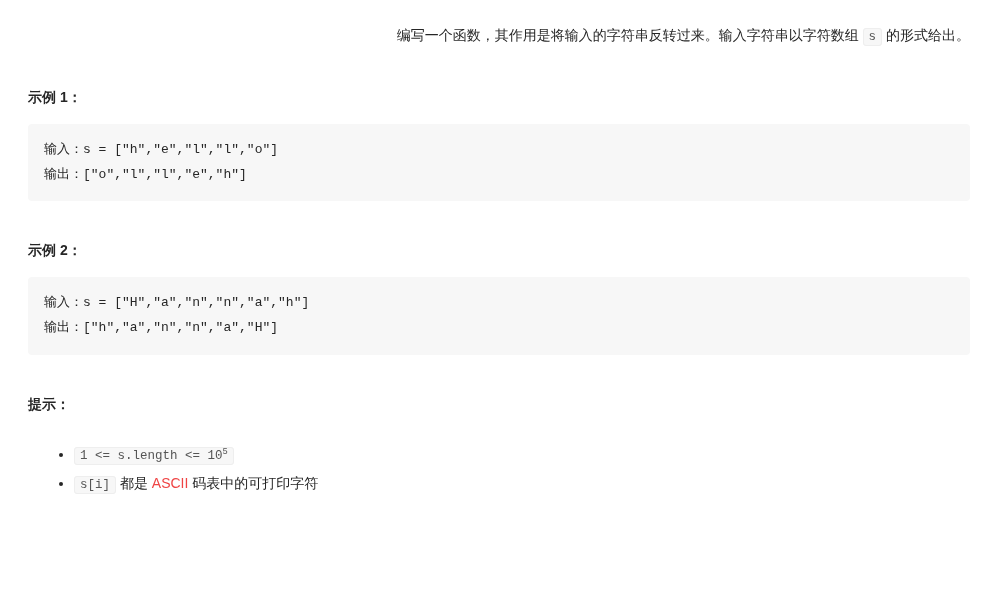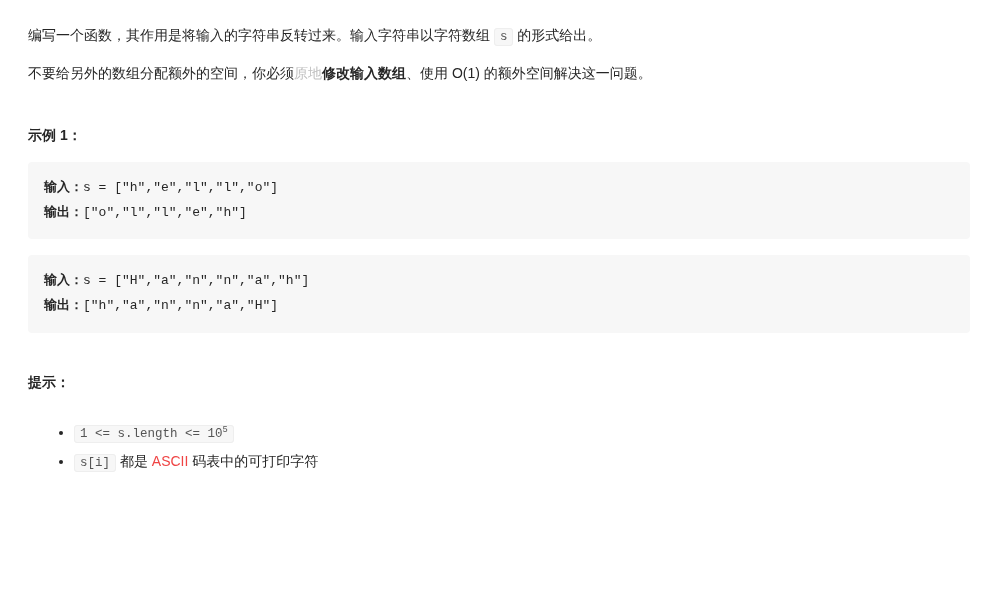--- a/index.html
+++ b/index.html
@@ -12,20 +12,21 @@
     font-size: 14px;
     line-height: 1.7;
   }
   .container {
     padding: 24px 28px;
     width: 998px;
   }
   p.desc {
     margin: 0 0 14px 0;
     color: #262626;
+    text-align: right;
   }
   .inline-code {
     background: #f7f7f7;
     border: 1px solid #eee;
     border-radius: 3px;
     padding: 1px 5px;
     font-family: "SFMono-Regular", Consolas, "Liberation Mono", Menlo, monospace;
     font-size: 12.5px;
     color: #555;
   }
@@ -43,49 +44,47 @@
     background: #f7f7f7;
     border-radius: 4px;
     padding: 14px 16px;
     margin: 0 0 16px 0;
     font-family: "SFMono-Regular", Consolas, "Liberation Mono", Menlo, monospace;
     font-size: 13px;
     line-height: 1.9;
     white-space: pre-wrap;
     color: #262626;
   }
-  .io-label { font-weight: 700; }
+  .io-label { font-weight: 400; }
   ul.constraints {
     margin: 27px 0 0 0;
     padding-left: 46px;
   }
   ul.constraints li {
     margin: 4px 0;
     color: #262626;
   }
   .gray-text { color: #ef4444; }
   sup { font-size: 0.7em; vertical-align: super; line-height: 0; }
 </style>
 </head>
 <body>
 
 <div class="container">
 
   <p class="desc">
     <span>编写一个函数，其作用是将输入的字符串反转过来。输入字符串以字符数组 </span><code class="inline-code">s</code><span> 的形式给出。</span>
   </p>
 
-  <p class="desc">
-    <span>不要给另外的数组分配额外的空间，你必须</span><span class="link-like">原地</span><span class="bold">修改输入数组</span><span>、使用 O(1) 的额外空间解决这一问题。</span>
-  </p>
 
   <h4 class="section">示例 1：</h4>
   <pre class="code-block"><span class="io-label">输入：</span><span>s = ["h","e","l","l","o"]</span>
 <span class="io-label">输出：</span><span>["o","l","l","e","h"]</span></pre>
 
+  <h4 class="section">示例 2：</h4>
   <pre class="code-block"><span class="io-label">输入：</span><span>s = ["H","a","n","n","a","h"]</span>
 <span class="io-label">输出：</span><span>["h","a","n","n","a","H"]</span></pre>
 
   <h4 class="section">提示：</h4>
   <ul class="constraints">
     <li>
       <code class="inline-code"><span>1 &lt;= s.length &lt;= 10</span><sup>5</sup></code>
     </li>
     <li>
       <code class="inline-code">s[i]</code><span> 都是 </span><span class="gray-text">ASCII</span><span> 码表中的可打印字符</span>

